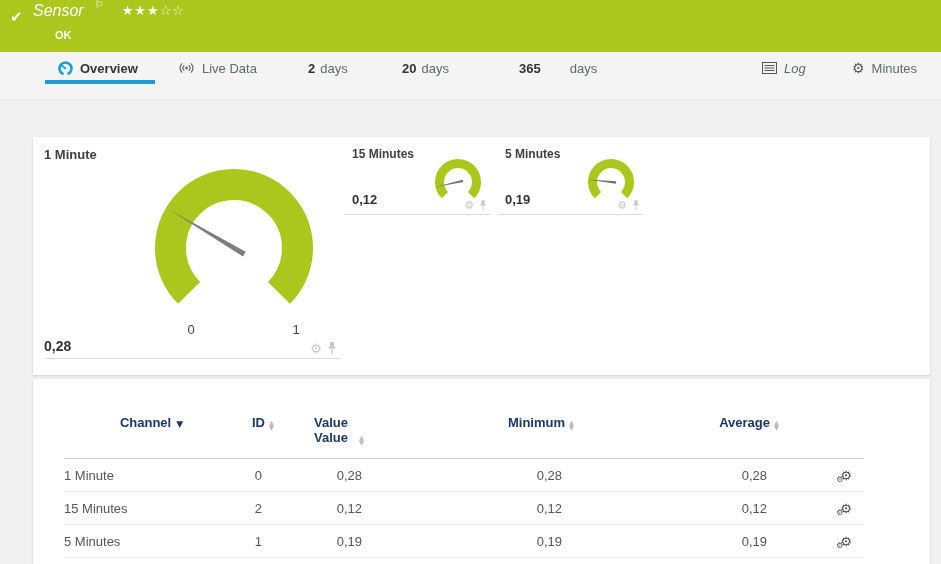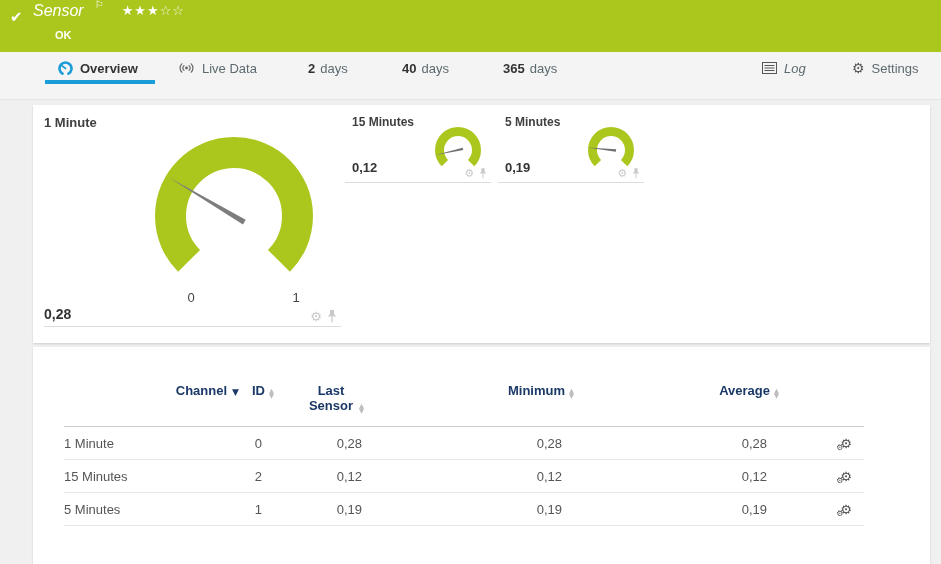--- a/index.html
+++ b/index.html
@@ -34,28 +34,28 @@
          font-size:13px; color:#5d6a70; cursor:pointer; white-space:nowrap; }
   .tab .ticon { margin-right:7px; display:inline-flex; align-items:center; }
   .tab.active { color:#333; font-weight:bold; }
   .tab .num { font-weight:bold; color:#333; margin-right:5px; }
   .tab-underline { position:absolute; left:0; bottom:0; height:4px; width:100%;
                    background:var(--blue,#199cd8); }
   #tab-overview { left:45px; width:110px; padding-left:13px; }
   #tab-livedata { left:178px;justify-content:center; }
   #tab-2days    { left:308px; }
   #tab-30days   { left:402px; }
-  #tab-365days  { left:503px; }
+  #tab-365days  { left:519px;gap:24px; }
   #tab-historic { left:612px; }
   #tab-log      { left:762px;font-style:italic; }
   #tab-settings { left:852px; }
   .gear-glyph { font-size:14px; color:#565656; }
 
   
-  .panel { position:absolute; background:#fff; box-shadow:0 1px 2px rgba(0,0,0,.15); }
+  .panel { position:absolute; background:#fff; box-shadow:0 1px 2px rgba(0,0,0,.15);margin-top:32px; }
   #panel-gauges { left:33px; top:105px; width:897px; height:238px; }
   #panel-table  { left:33px; top:347px; width:897px; height:300px; }
 
   
   .gauge-block { position:absolute; border-bottom:1px solid #dcdcdc; }
   #gauge-large { left:11px; top:8px;  width:297px; height:214px; }
   #gauge-sm1   { left:312px; top:10px; width:146px; height:68px; }
   #gauge-sm2   { left:465px; top:10px; width:146px; height:68px; }
   .gauge-title { position:absolute; left:0; top:2px; font-size:13px; font-weight:bold; color:#3f3f3f; }
   .gauge-block.small .gauge-title { left:7px; top:0; font-size:12px; }
@@ -71,21 +71,21 @@
   
   .channel-table { position:absolute; left:31px; top:36px; width:800px; border-collapse:collapse; table-layout:fixed; }
   .channel-table col.c1{width:175px}.channel-table col.c2{width:35px}
   .channel-table col.c3{width:100px}.channel-table col.c4{width:200px}
   .channel-table col.c5{width:205px}.channel-table col.c6{width:85px}
   .channel-table th {
     font-size:13px; font-weight:bold; color:var(--navy,#1a3967);
     text-align:right; vertical-align:top; padding:0 0 12px 0; cursor:pointer;
     border-bottom:1px solid #cfcfcf; line-height:15px;
   }
-  .channel-table th.left { text-align:right; }
+  .channel-table th.left { text-align:center; }
   .channel-table td {
     font-size:13px; color:#555; height:33px; text-align:right; padding-right:12px;
     border-bottom:1px solid #e8e8e8; white-space:nowrap;
   }
   .channel-table td.left { text-align:left; padding-right:0; cursor:pointer; }
   .channel-table td.icon-cell { padding-right:12px; }
   .sort { display:inline-flex; flex-direction:column; margin-left:4px; vertical-align:2px; }
   .sort span { font-size:6.5px; line-height:5px; color:#bcbcbc; font-family:"DejaVu Sans",sans-serif; }
   .sort-active { color:var(--navy,#1a3967); font-size:9px; margin-left:5px; font-family:"DejaVu Sans",sans-serif; }
   .gears { position:relative; display:inline-block; color:#4f4f4f; cursor:pointer; }
@@ -128,21 +128,21 @@
     </span>
     <span>Live Data</span>
   </div>
 
   <div class="tab" id="tab-2days">
     <span class="num">2</span>
     <span>days</span>
   </div>
 
   <div class="tab" id="tab-30days">
-    <span class="num">40</span>
+    <span class="num">20</span>
     <span>days</span>
   </div>
 
   <div class="tab" id="tab-365days">
     <span class="num">365</span>
     <span>days</span>
   </div>
 
 
   <div class="tab" id="tab-log">
@@ -150,21 +150,21 @@
       <svg width="15" height="12" viewBox="0 0 15 12">
         <rect x="0.5" y="0.5" width="14" height="11" fill="none" stroke="#565656"></rect>
         <path d="M2.5 3.5 h10 M2.5 6 h10 M2.5 8.5 h10" stroke="#565656" stroke-width="1"></path>
       </svg>
     </span>
     <span>Log</span>
   </div>
 
   <div class="tab" id="tab-settings">
     <span class="ticon gear-glyph glyph">⚙</span>
-    <span>Settings</span>
+    <span>Minutes</span>
   </div>
 </div>
 
 <div class="panel" id="panel-gauges">
 
   <div class="gauge-block" id="gauge-large">
     <span class="gauge-title">1 Minute</span>
     <svg class="big-gauge-svg" width="200" height="190" viewBox="0 0 200 190">
       <path d="M 55.1 139.9 A 63.5 63.5 0 1 1 144.9 139.9" fill="none" stroke="#abc71e" stroke-width="31"></path>
       <polygon points="34.6,56.3 111.7,98.7 108.9,103.5" fill="#7d7d7d"></polygon>
@@ -232,21 +232,21 @@
         <th class="left">
           <span>Channel</span><span class="sort-active">▼</span>
         </th>
         <th>
           <span>ID</span><span class="sort">
               <span>▲</span>
               <span>▼</span>
             </span>
         </th>
         <th style="padding-right:10px">
-          <span style="display:inline-block;width:48px;text-align:center">Last Sensor</span><span class="sort">
+          <span style="display:inline-block;width:48px;text-align:center">Value Value</span><span class="sort">
               <span>▲</span>
               <span>▼</span>
             </span>
         </th>
         <th>
           <span>Minimum</span><span class="sort">
               <span>▲</span>
               <span>▼</span>
             </span>
         </th>

